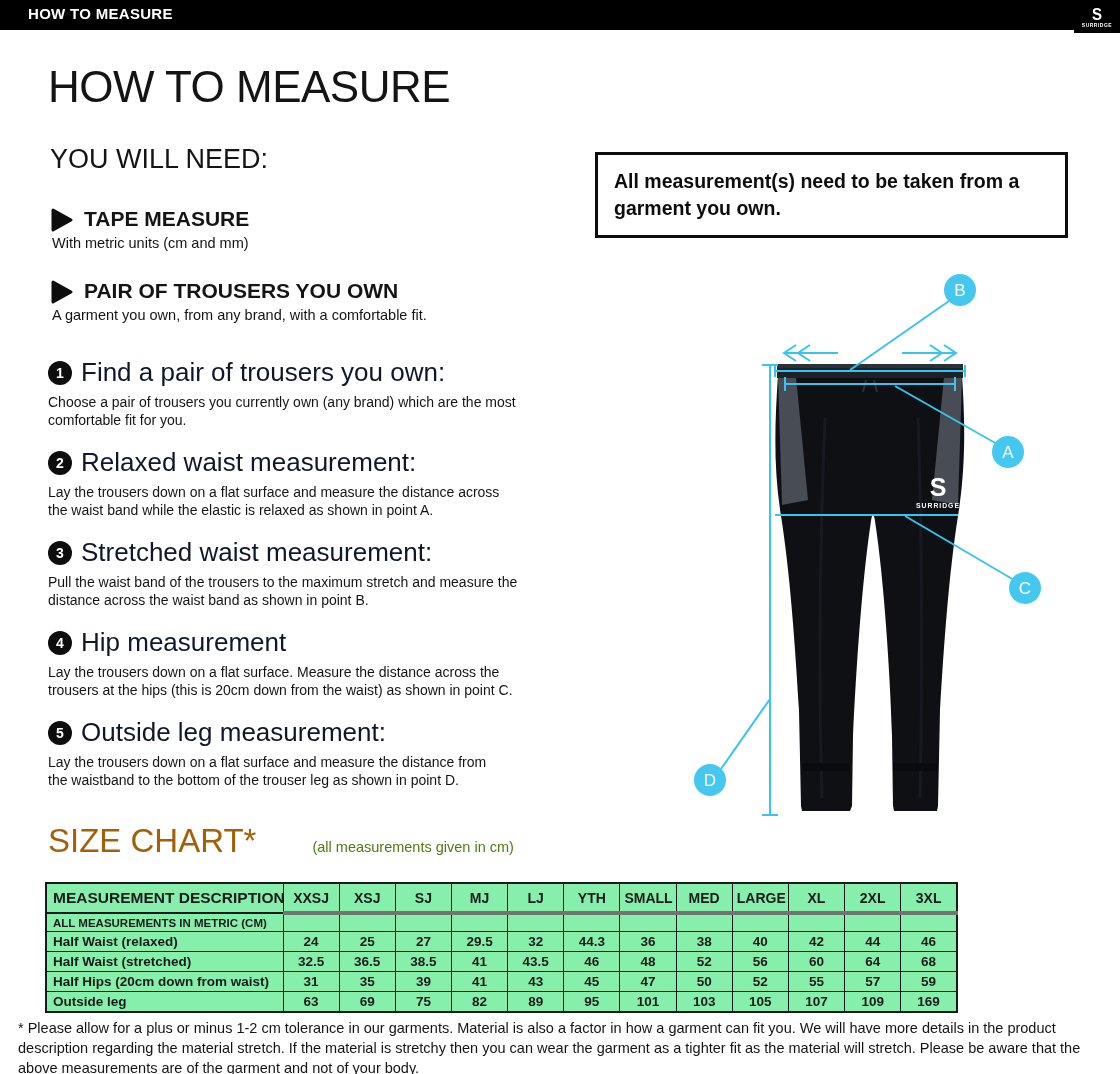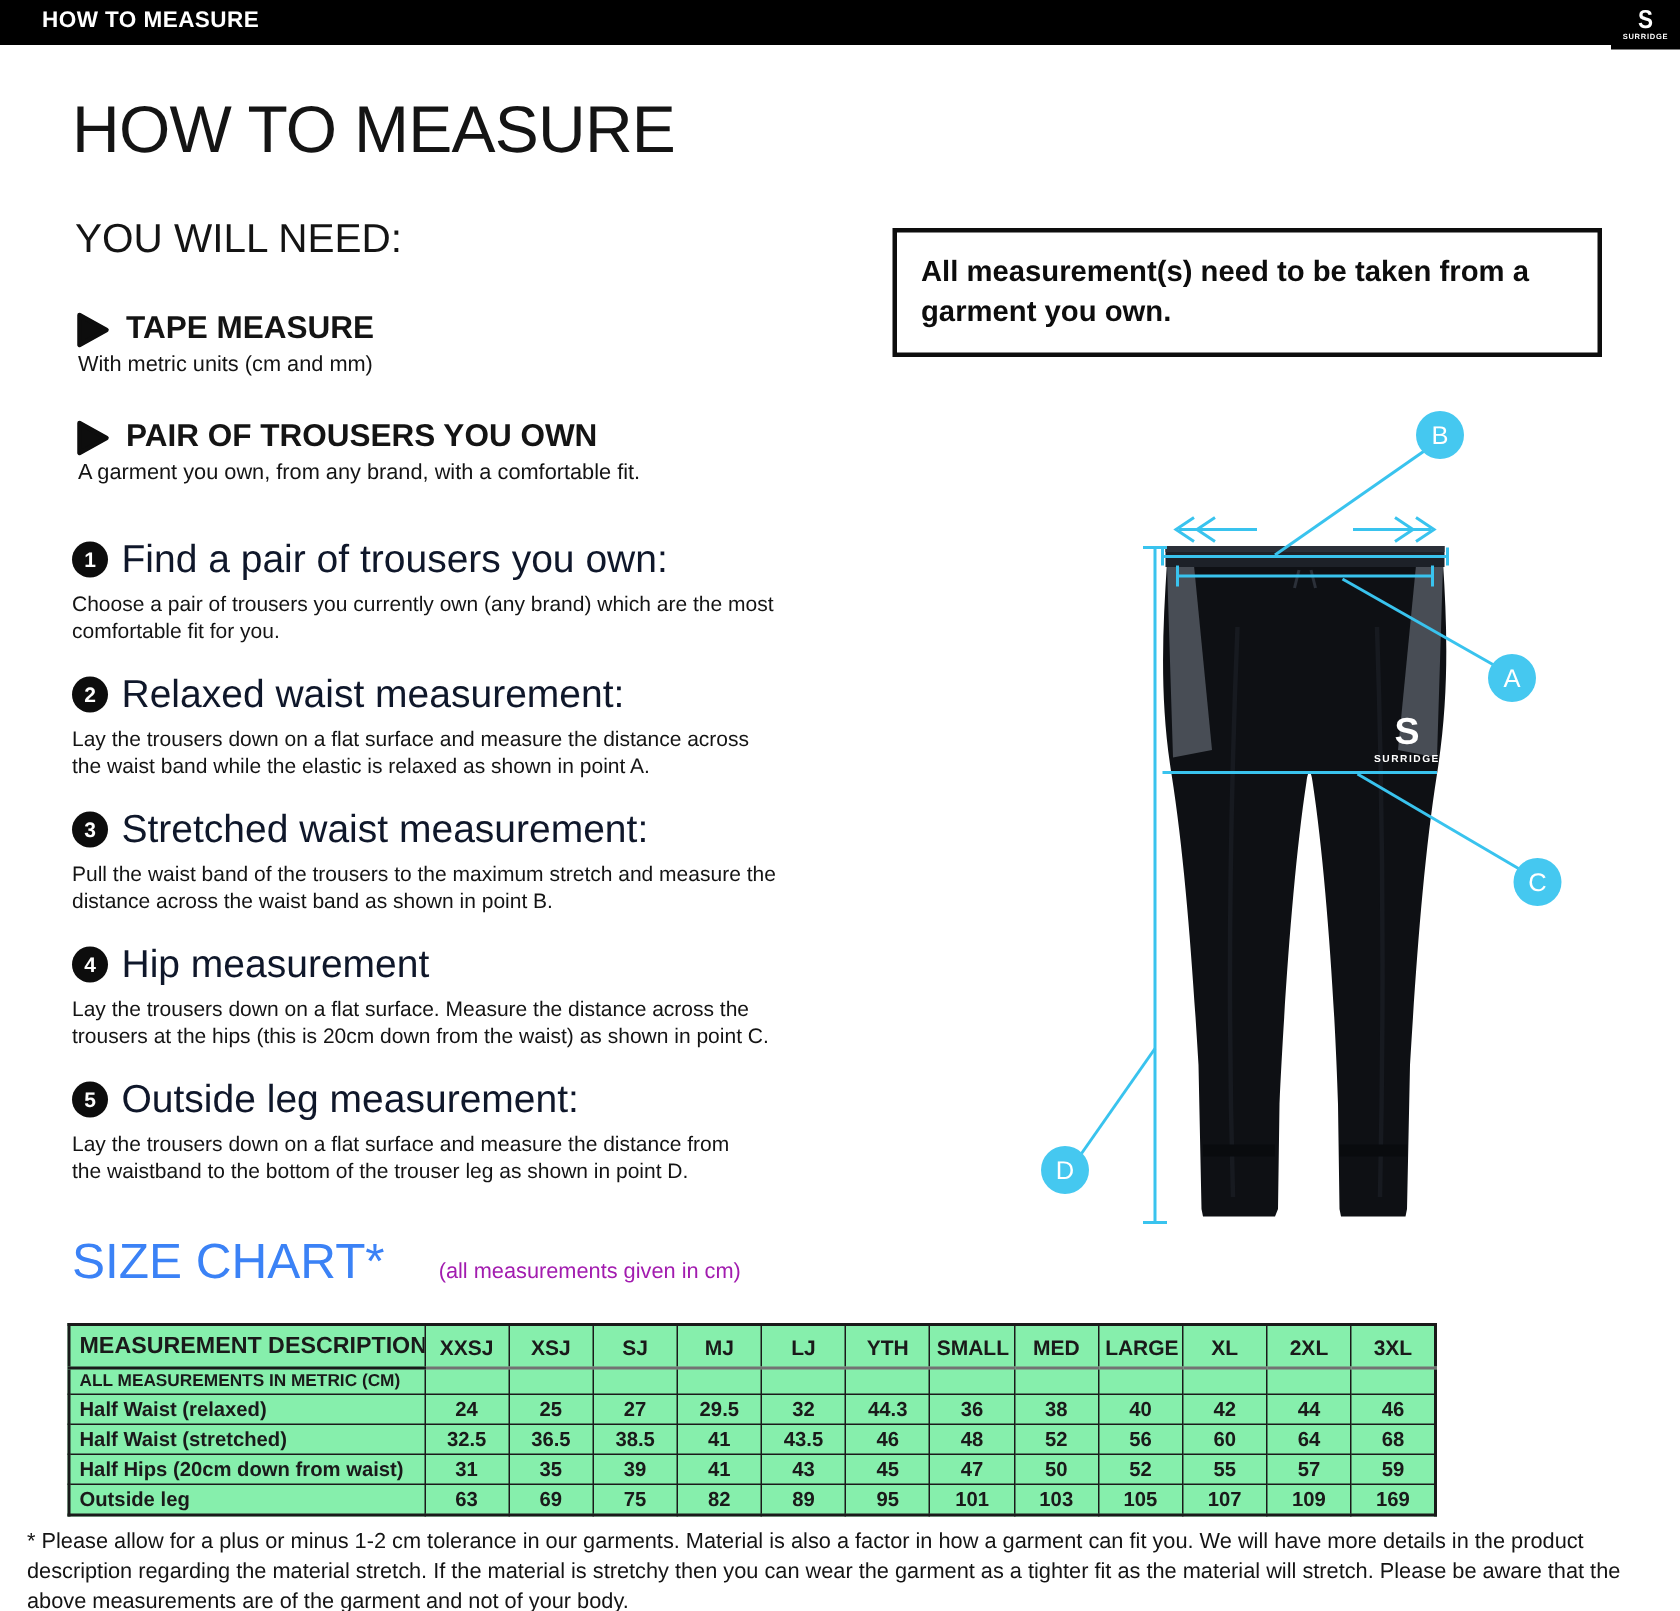--- a/index.html
+++ b/index.html
@@ -36,30 +36,30 @@
 
   
   .notice{position:absolute;left:595px;top:152px;width:473px;box-sizing:border-box;border:3px solid #0d0d0d;
           padding:13px 16px;font-size:19.5px;font-weight:700;line-height:27px;color:#0d0d0d;background:#fff;}
 
   
   .figure{position:absolute;left:690px;top:258px;width:380px;height:600px;}
 
   
   .sc-row{position:absolute;left:48px;top:822px;display:flex;align-items:baseline;}
-  .sc-title{font-size:33px;font-weight:400;color:#3b82f6;}
-  .sc-sub{font-size:14.5px;color:#a21caf;margin-left:36px;}
+  .sc-title{font-size:33px;font-weight:400;color:#a16207;}
+  .sc-sub{font-size:14.5px;color:#4d7c0f;margin-left:56px;}
 
   
   table.size{position:absolute;left:45px;top:882px;width:913px;border-collapse:collapse;table-layout:fixed;
              border:2px solid #1a1a1a;background:#86efac;}
   table.size th,table.size td{border:1px solid #1a1a1a;padding:0 4px;color:#1a1a1a;overflow:hidden;white-space:nowrap;}
   table.size thead th{height:27px;font-size:14px;font-weight:700;text-align:center;}
   table.size thead th.desc{font-size:15.5px;text-align:left;padding-left:6px;border-bottom:2px solid #1a1a1a;}
-  table.size thead th{border-bottom:2px solid #737373;}
+  table.size thead th{border-bottom:4px solid #737373;}
   tr.subrow td{height:16px;font-size:11.5px;font-weight:700;text-align:left;padding-left:6px;}
   tr.datarow td{height:19px;font-size:13.5px;font-weight:700;text-align:center;}
   tr.datarow td.rowlabel{text-align:left;padding-left:6px;font-size:13.5px;}
 
   
   .footnote{position:absolute;left:18px;top:1018px;width:1090px;margin:0;font-size:14.5px;line-height:20px;color:#141414;}
 </style>
 </head>
 <body>
 

